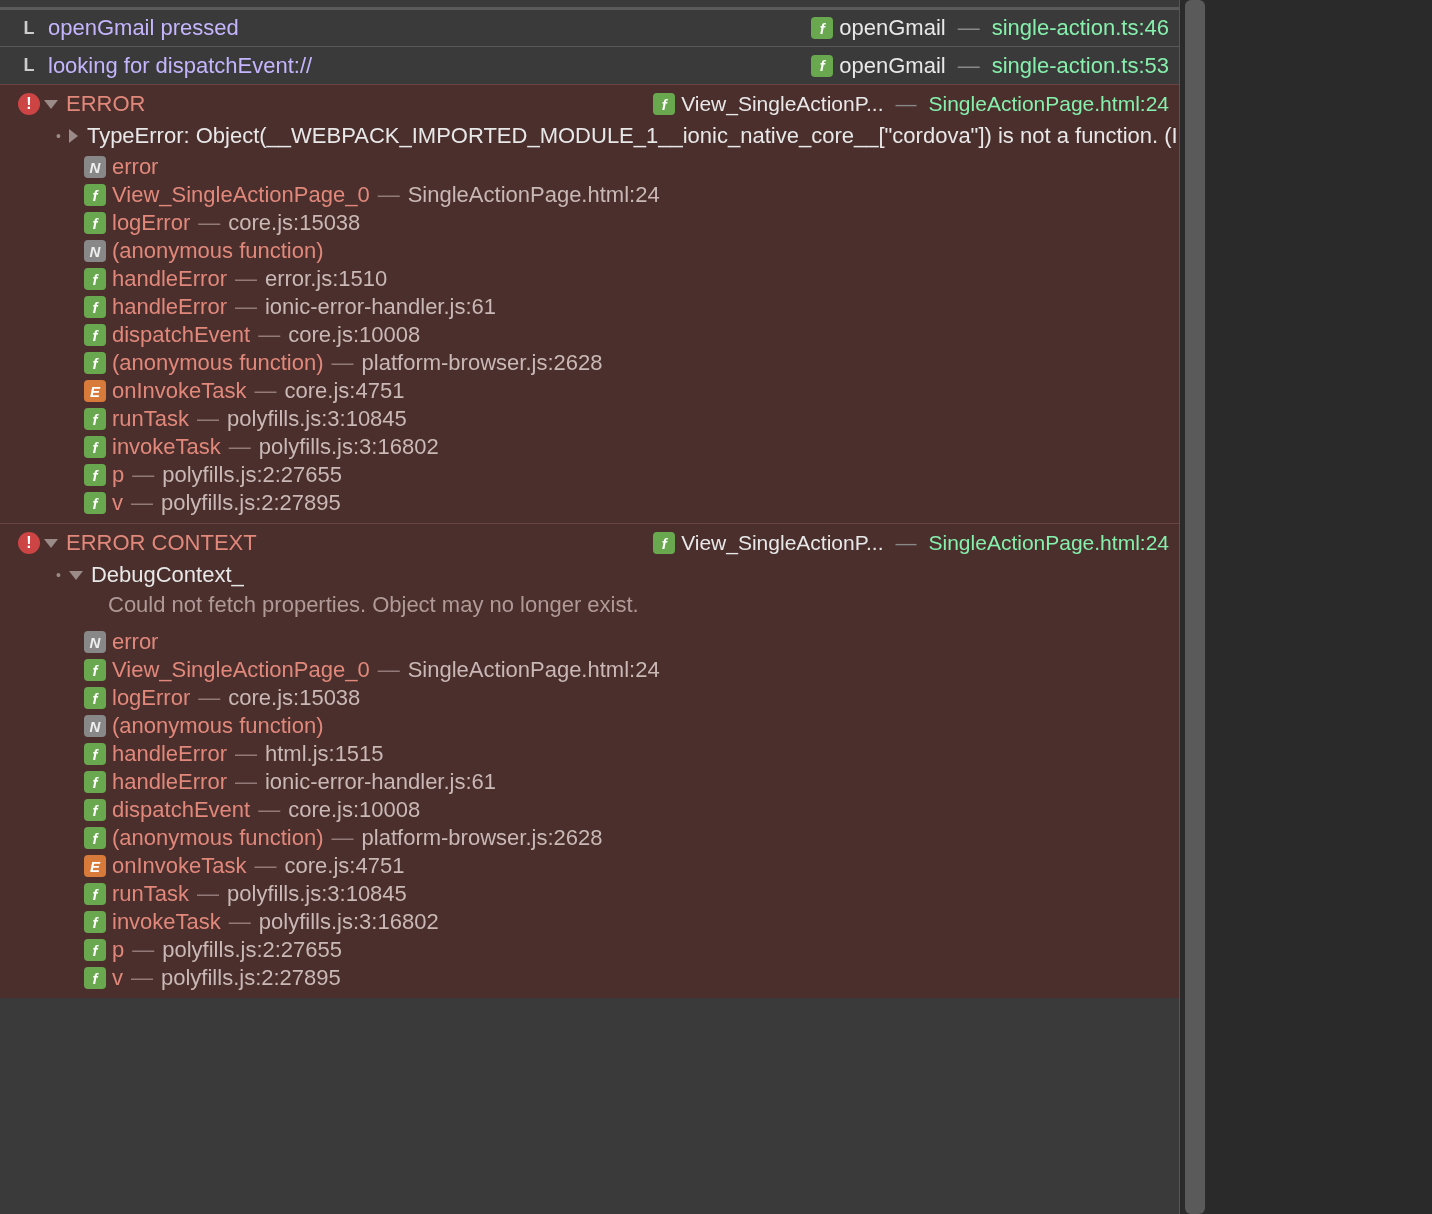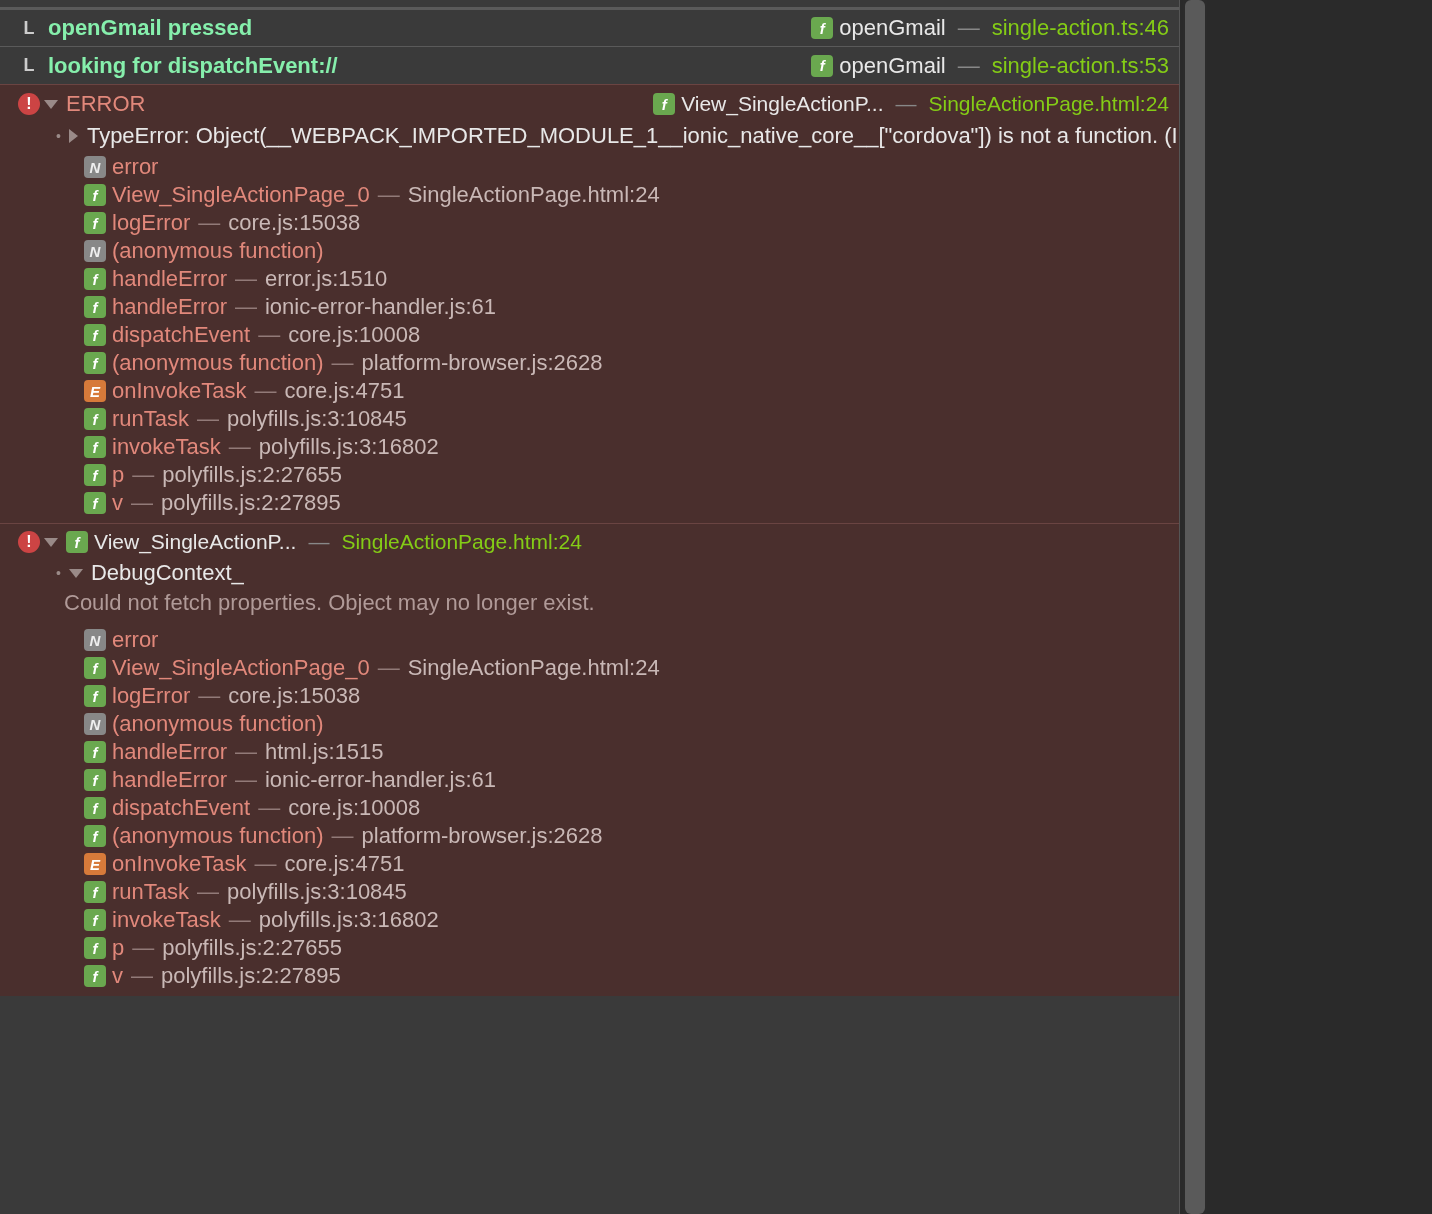--- a/index.html
+++ b/index.html
@@ -54,28 +54,28 @@
     white-space: nowrap;
     overflow: hidden;
   }
   .log-row.first { border-top: 2px solid #5a5a5a; }
   .log-icon {
     width: 22px; height: 22px;
     display: inline-flex; align-items: center; justify-content: center;
     margin-right: 8px;
     flex-shrink: 0;
   }
-  .log-text { color: #86efac; flex: 1; overflow: hidden; text-overflow: ellipsis; font-weight: bold; }
+  .log-text { color: #c4b5fd; flex: 1; overflow: hidden; text-overflow: ellipsis; }
   .log-source {
     display: flex; align-items: center; gap: 6px;
     color: #e8e8e8;
     flex-shrink: 0;
   }
   .log-source .dash { color: #888; margin: 0 6px; }
-  .log-source .file { color: #84cc16; }
+  .log-source .file { color: #86efac; }
 
   
   .error-block {
     background: #4a2f2d;
     border-top: 1px solid #6a4442;
     padding-bottom: 6px;
   }
   .error-header {
     display: flex;
     align-items: center;
@@ -103,21 +103,21 @@
     color: #9a8a88;
     margin-right: 8px;
     font-size: 14px;
     line-height: 22px;
   }
   .error-msg-row .toggle {
     margin-right: 6px;
   }
   .error-sub-text { color: #e8e8e8; }
   .error-note {
-    padding: 2px 10px 8px 64px;
+    padding: 2px 10px 8px 108px;
     color: #b09a98;
     font-size: 22px;
   }
 
   .stack-list {
     padding-left: 84px;
     padding-top: 2px;
   }
   .stack-row {
     display: flex;
@@ -308,20 +308,21 @@
             <span class="stack-dash">—</span>
             <span class="stack-file">polyfills.js:2:27895</span>
           </div>
         </div>
     </div>
 
     <div class="error-block">
       <div class="error-header">
         <span class="err-circle">!</span>
         <span class="toggle down"></span>
+        <span class="error-title">ERROR CONTEXT</span>
         <span class="log-source">
           <span class="badge badge-f">f</span>
           <span>View_SingleActionP...</span>
           <span class="dash">—</span>
           <span class="file">SingleActionPage.html:24</span>
         </span>
       </div>
       <div class="error-msg-row">
         <span class="bullet">•</span>
         <span class="toggle down"></span>

